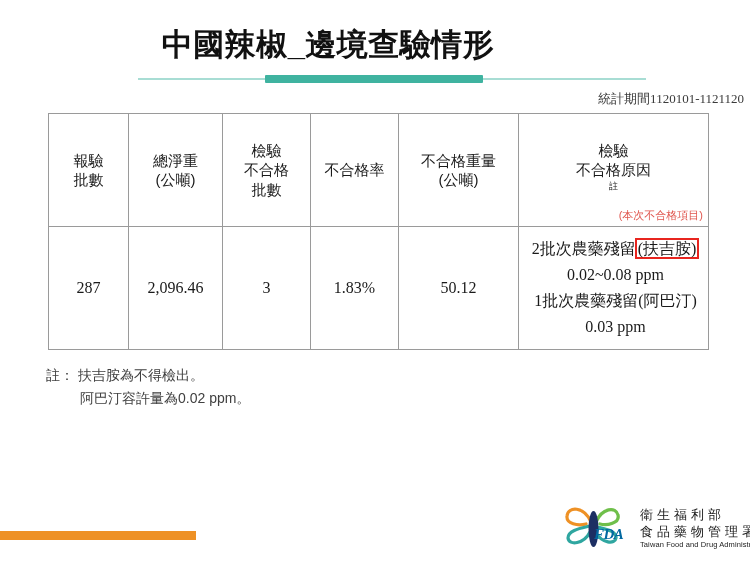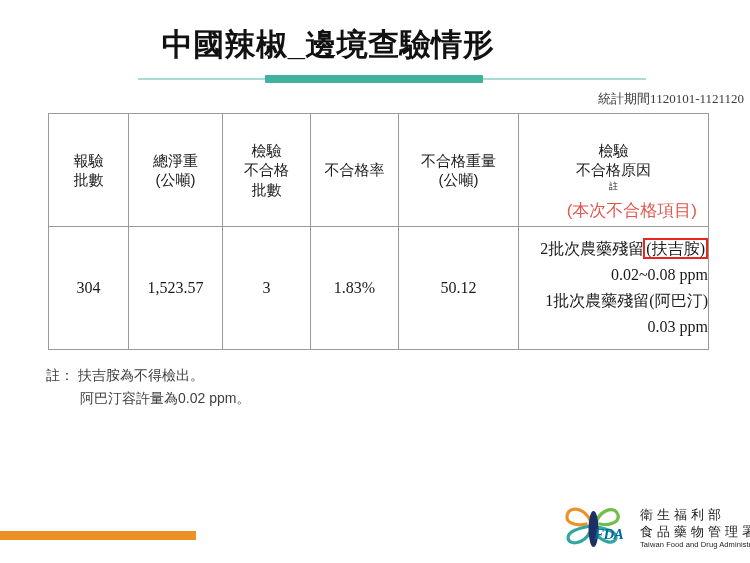--- a/index.html
+++ b/index.html
@@ -95,34 +95,34 @@
   .hdr-text {
     display: block;
     white-space: pre-line;
   }
   .hdr-sup {
     font-size: 9px;
     vertical-align: super;
   }
   .hdr-note-red {
     position: absolute;
-    right: 11px;
+    right: 5px;
     bottom: 4px;
-    font-size: 17px;
+    font-size: 11px;
     color: #e0574f;
     white-space: nowrap;
   }
   .data-table tbody td {
     height: 122px;
     font-size: 16px;
     font-family: "Liberation Serif", "DejaVu Serif", serif;
     color: #1a1a1a;
   }
   td.reason-cell {
-    text-align: right;
+    text-align: center;
     padding: 0 0 0 4px;
     font-family: "Liberation Sans", "DejaVu Sans", sans-serif;
     font-size: 14.5px;
     line-height: 1.62;
   }
   .reason-line { white-space: nowrap; display: block; }
   .hl-box {
     border: 2px solid #e8251f;
     padding: 0px 1px;
     margin-left: -1px;
@@ -248,22 +248,22 @@
       </th>
       <th>
         <span class="hdr-text">檢驗
 不合格原因</span><span class="hdr-sup">註</span>
         <span class="hdr-note-red">(本次不合格項目)</span>
       </th>
     </tr>
   </thead>
   <tbody>
     <tr>
-      <td>304</td>
-      <td>1,523.57</td>
+      <td>287</td>
+      <td>2,096.46</td>
       <td>3</td>
       <td>1.83%</td>
       <td>50.12</td>
       <td class="reason-cell">
         <span class="reason-line"><span>2批次農藥殘留</span><span class="hl-box">(扶吉胺)</span></span>
         <span class="reason-line">0.02~0.08 ppm</span>
         <span class="reason-line">1批次農藥殘留(阿巴汀)</span>
         <span class="reason-line">0.03 ppm</span>
       </td>
     </tr>

